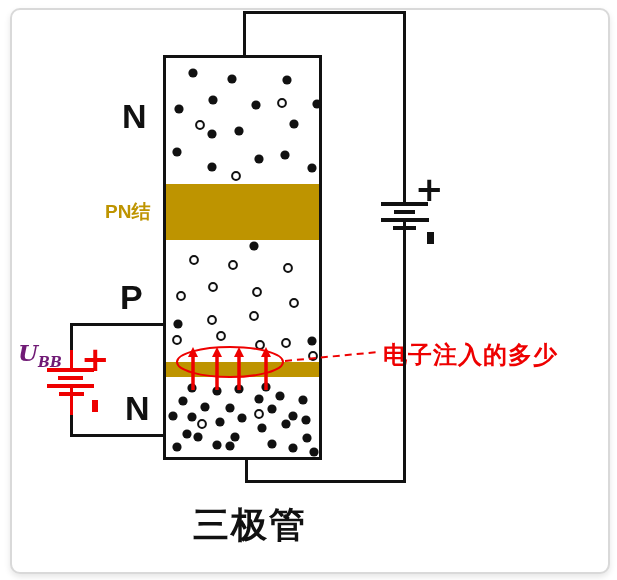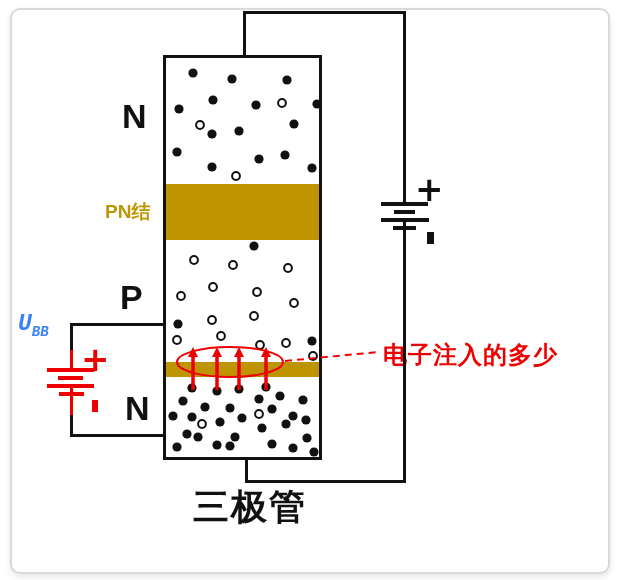--- a/index.html
+++ b/index.html
@@ -19,21 +19,21 @@
   .plate{position:absolute;z-index:6;}
   .minus-bar{position:absolute;z-index:6;}
   
   .lbl{position:absolute;color:#111;font-weight:bold;line-height:1;z-index:4;}
   .region-lbl{font-size:34px;}
   #lbl-pn{font-size:19px;}
   #lbl-ubb{font-style:italic;font-family:"DejaVu Serif",serif;font-size:23px;font-weight:bold;}
   #lbl-ubb sub{font-size:14px;font-weight:bold;}
   .plus{position:absolute;font-size:34px;font-weight:900;line-height:1;z-index:6;
         font-family:"DejaVu Sans",sans-serif;}
-  #title{position:absolute;left:170px;top:483px;width:160px;text-align:center;
+  #title{position:absolute;left:170px;top:501px;width:160px;text-align:center;
          font-family:"DejaVu Serif",serif;font-weight:700;font-size:36px;letter-spacing:2px;
          color:#111;z-index:4;}
   #annotation{position:absolute;left:383px;top:339px;font-family:"DejaVu Serif",serif;
          font-weight:700;font-size:24px;letter-spacing:1px;z-index:5;white-space:nowrap;}
   #overlay-svg{position:absolute;left:0;top:0;z-index:8;pointer-events:none;}
 </style>
 </head>
 <body>
 
 <div id="stage">
@@ -68,21 +68,21 @@
 
   <div id="tbox">
     <div class="band" id="band-thick" style="background:#BE9400;"></div>
     <div class="band" id="band-thin" style="background:#BE9400;"></div>
   </div>
 
   <div class="lbl region-lbl" style="left:122px;top:99px;">N</div>
   <div class="lbl" id="lbl-pn" style="left:105px;top:202px;color:#BE9400;">PN结</div>
   <div class="lbl region-lbl" style="left:120px;top:280px;">P</div>
   <div class="lbl region-lbl" style="left:125px;top:391px;">N</div>
-  <div class="lbl" id="lbl-ubb" style="left:18px;top:313px;color:#3b82f6;font-family:Liberation Mono, monospace;"><span>U</span><sub>BB</sub></div>
+  <div class="lbl" id="lbl-ubb" style="left:18px;top:341px;color:#701a75;"><span>U</span><sub>BB</sub></div>
 
   <div id="annotation" style="color:#EE0000;">电子注入的多少</div>
   <div id="title">三极管</div>
 
   <svg id="overlay-svg" width="617" height="580" viewBox="0 0 617 580">
       <circle cx="193" cy="73" r="4.6" fill="#111111"></circle>
       <circle cx="232" cy="79" r="4.6" fill="#111111"></circle>
       <circle cx="287" cy="80" r="4.6" fill="#111111"></circle>
       <circle cx="213" cy="100" r="4.6" fill="#111111"></circle>
       <circle cx="256" cy="105" r="4.6" fill="#111111"></circle>

